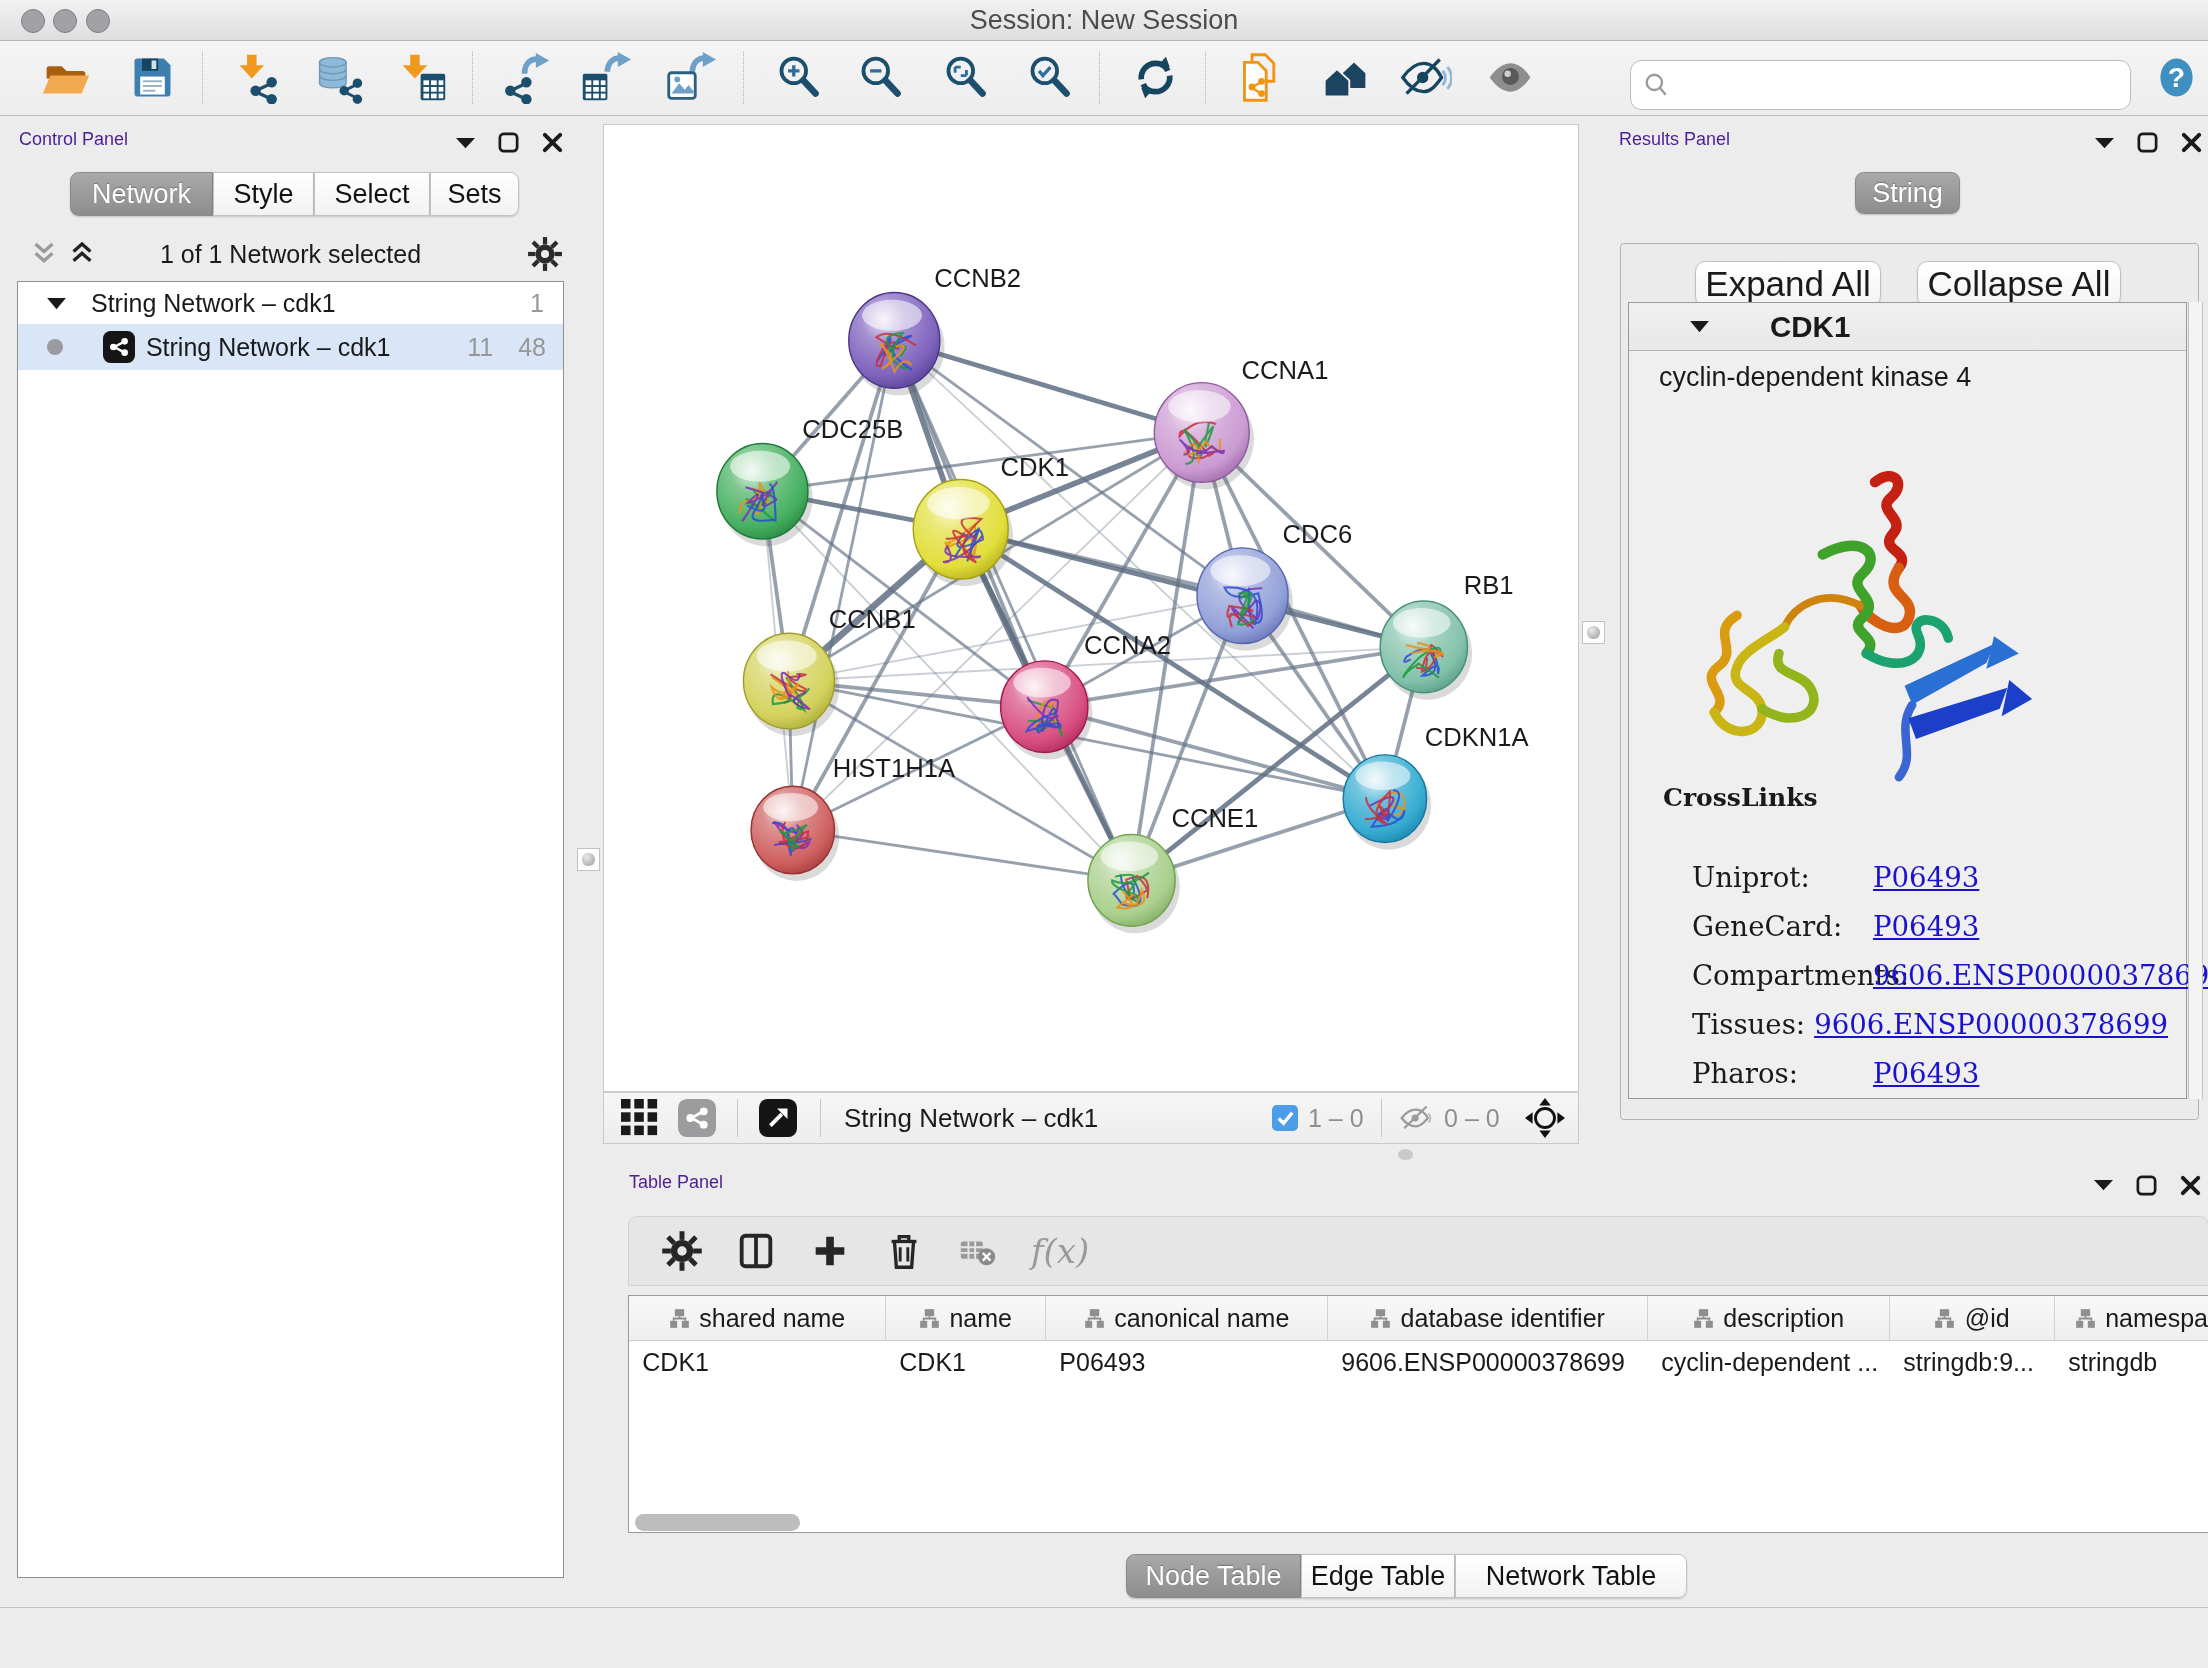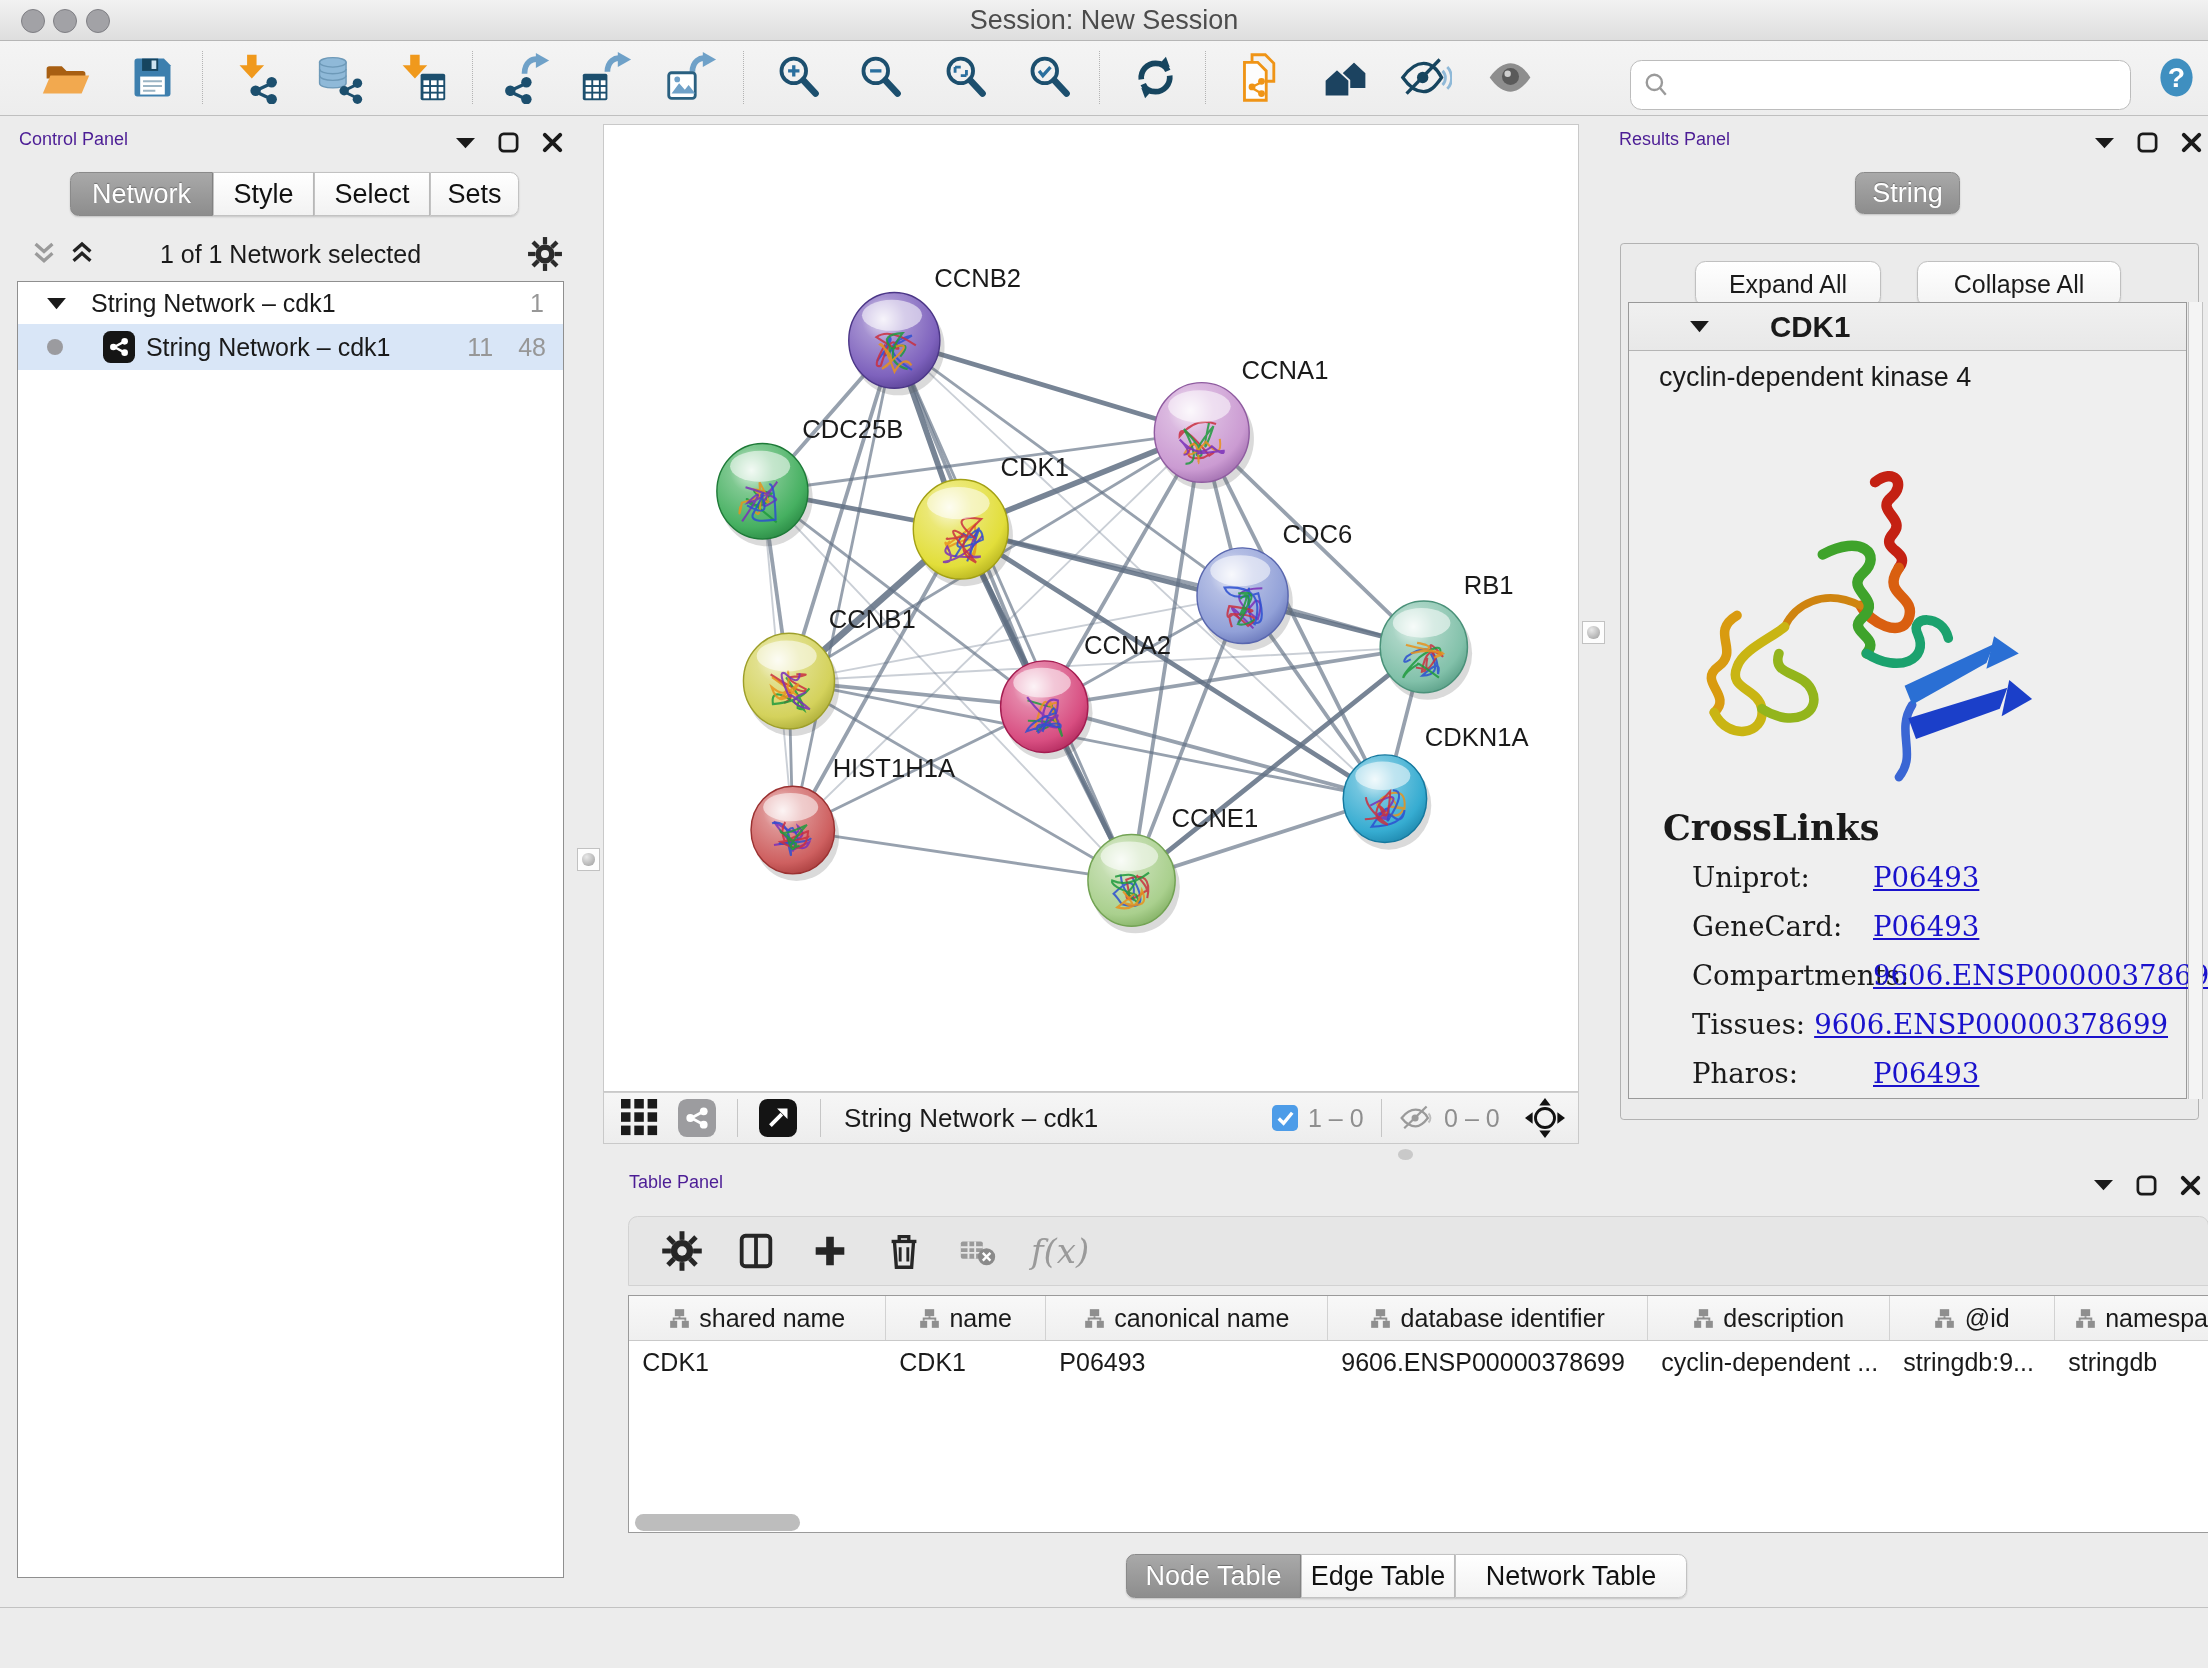--- a/index.html
+++ b/index.html
@@ -26,21 +26,21 @@
   .ptitle{font-size:18px;color:#4c1d95;}
   .winctl{display:flex;align-items:center;gap:21px;}
   
   .tab{position:absolute;height:44px;background:linear-gradient(#ffffff,#f2f2f2);
     border:1px solid #c2c2c2;color:#111;font-size:27px;display:flex;align-items:center;
     justify-content:center;box-shadow:0 1px 1.9px rgba(0,0,0,.18);box-sizing:border-box;}
   .tab.sel{background:linear-gradient(#a9a9a9,#8d8d8d);color:#fff;border-color:#8a8a8a;
     text-shadow:0 -1px 1px rgba(0,0,0,.3);}
   .rL{border-radius:8.6px 0 0 8.6px;}  .rR{border-radius:0 8.6px 8.6px 0;}  .rA{border-radius:8.6px;}
   .btn{background:linear-gradient(#ffffff,#f3f3f3);border:1.9px solid #c0c0c0;border-radius:10.5px;
-    font-size:25px;display:flex;align-items:center;justify-content:center;
+    font-size:35px;display:flex;align-items:center;justify-content:center;
     box-shadow:0 1px 1.9px rgba(0,0,0,.12);box-sizing:border-box;}
   
   .treebox{left:17px;top:282px;width:547px;height:1297px;background:#fff;
     border:1.9px solid #8f8f8f;box-sizing:border-box;}
   .trow{display:flex;align-items:center;font-size:25px;}
   .cnt{color:#979797;}
   
   .netview{left:603px;top:124px;width:976px;height:968px;background:#fff;
     border:1px solid #c9c9c9;box-sizing:border-box;padding-left:32px;}
   .netfooter{left:603px;top:1092px;width:976px;height:52px;background:linear-gradient(#f6f6f6,#ededed);
@@ -697,21 +697,21 @@
       <path d="M86 258 C120 280 150 262 138 238 C128 218 96 224 104 200" stroke="#93b51c" stroke-width="10"></path>
       <path d="M150 96 C190 74 214 96 192 116 C172 134 214 142 192 162 C174 178 212 182 196 200" stroke="#3fa32b" stroke-width="11"></path>
       <path d="M196 200 C230 222 262 206 250 180 C240 160 276 158 282 184" stroke="#1ba26e" stroke-width="10"></path>
       <path d="M244 254 C226 282 250 306 230 330" stroke="#3a66d4" stroke-width="9"></path>
     </g>
     <polygon points="236,234 330,190 322,210 244,254" fill="#2a6fd4"></polygon>
     <polygon points="330,182 356,200 322,216" fill="#2a6fd4"></polygon>
     <polygon points="240,268 344,236 336,258 248,290" fill="#1b3fc9"></polygon>
     <polygon points="346,228 370,248 338,266" fill="#1b3fc9"></polygon>
   </svg>
-  <div class="abs serif" style="left:34px;top:504px;font-size:35px;font-weight:bold;">CrossLinks</div>
+  <div class="abs serif" style="left:34px;top:480px;font-size:25px;font-weight:bold;">CrossLinks</div>
   <div class="abs serif" style="left:63px;top:550px;width:476px;">
       <div class="clrow">
         <span class="cllabel serif">Uniprot:</span>
         <a class="cllink serif">P06493</a>
       </div>
       <div class="clrow">
         <span class="cllabel serif">GeneCard:</span>
         <a class="cllink serif">P06493</a>
       </div>
       <div class="clrow">

